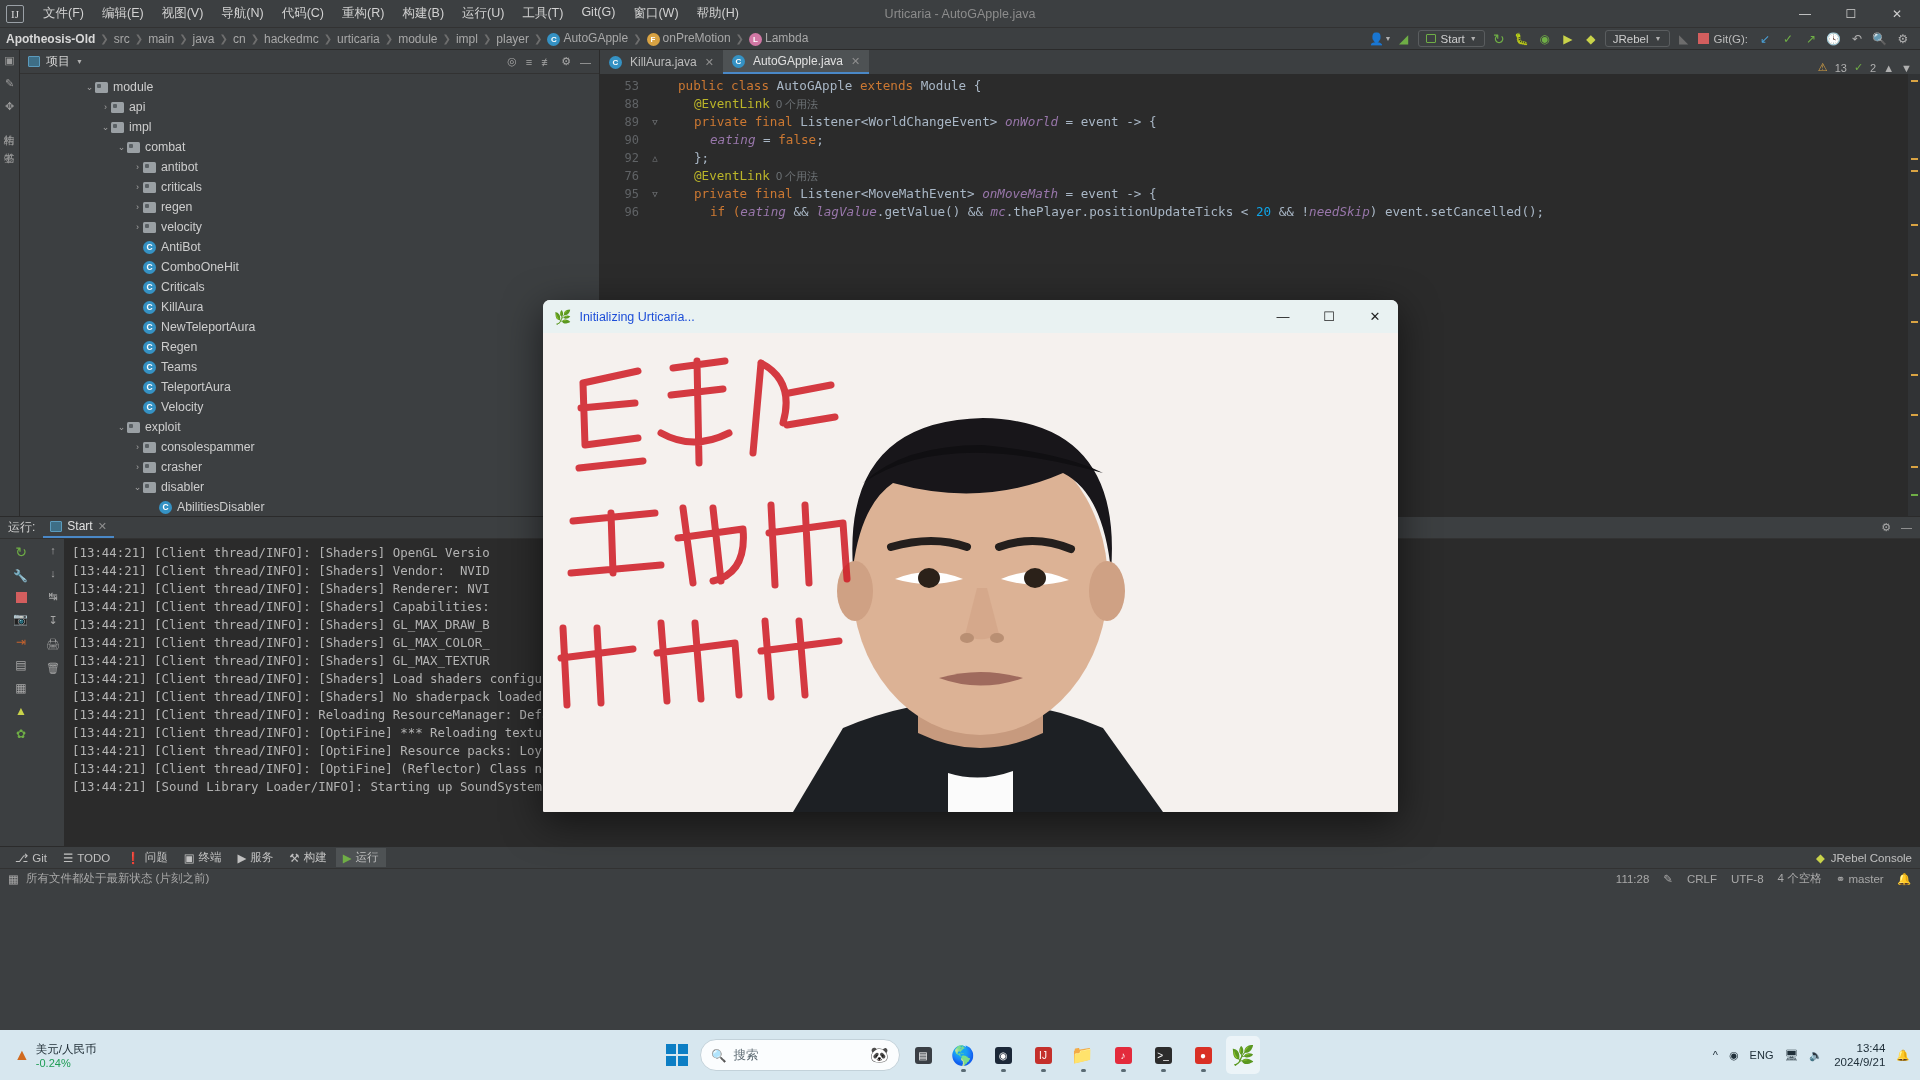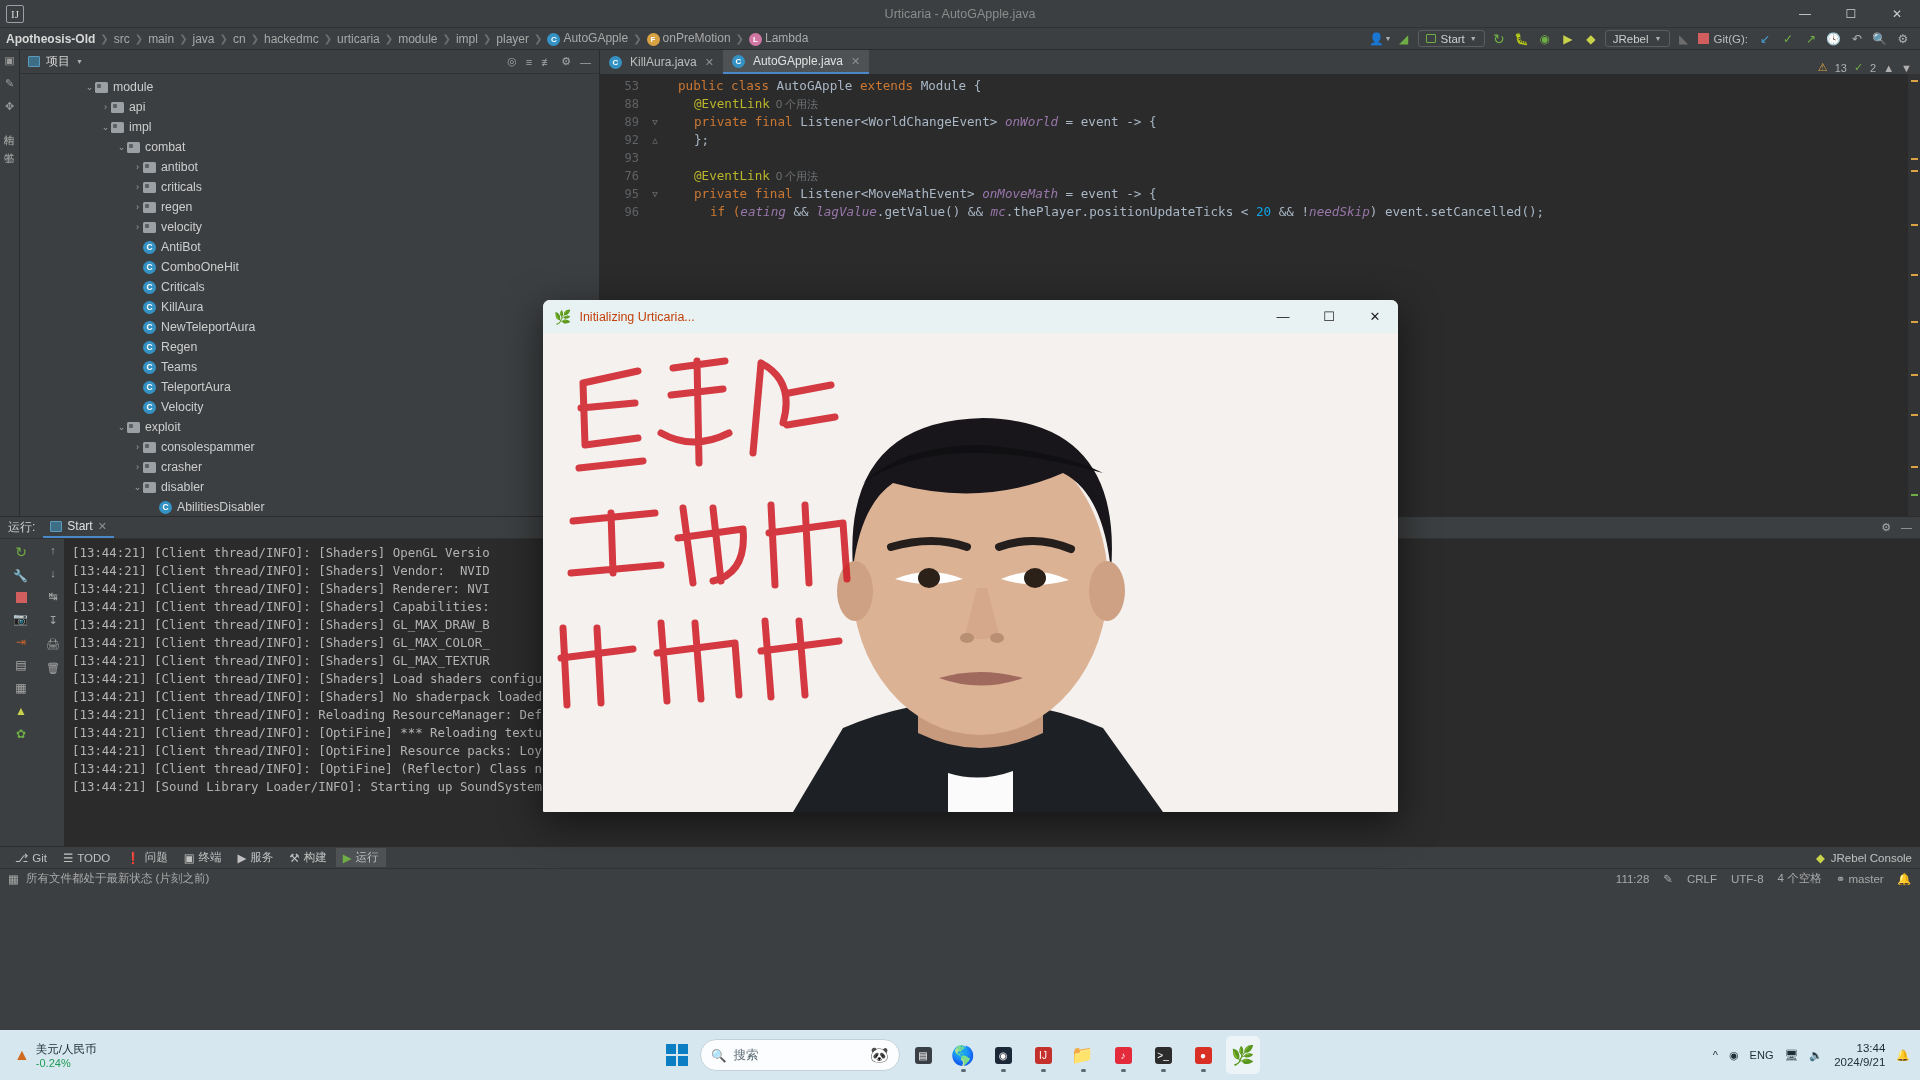--- a/index.html
+++ b/index.html
@@ -103,21 +103,21 @@
   .btabs .right { margin-left:auto; display:flex; align-items:center; gap:6px; color:#c0c0c0;}
 
   
   .status { height:20px; background:#3c3f41; display:flex; align-items:center; padding:0 8px; font-size:11.5px; color:#a8a8a8; border-top:1px solid #323232;}
   .status .right { margin-left:auto; display:flex; align-items:center; gap:14px;}
 
   
   .splash { position:absolute; left:543px; top:300px; width:855px; height:512px;
             box-shadow:0 10px 38px rgba(0,0,0,.55); border-radius:7px 7px 2px 2px; overflow:hidden; background:#fff;}
   .sp-title { height:33px; background:#e9f2f2; display:flex; align-items:center; padding-left:11px; gap:8px; }
-  .sp-name { font-size:12.5px; color:#c2410c; }
+  .sp-name { font-size:12.5px; color:#1d4ed8; }
   .sp-btns { margin-left:auto; display:flex; height:33px;}
   .sp-btn { width:46px; height:33px; display:flex; align-items:center; justify-content:center; font-size:13px; color:#222;}
   .sp-body { height:479px; background:#f7f4f2; position:relative; overflow:hidden; }
 
   
   .taskbar { position:absolute; left:0; bottom:0; width:1920px; height:50px; background:#d7e7ef; display:flex; align-items:center; }
   .tb-widget { display:flex; align-items:center; gap:6px; padding-left:14px; width:240px;}
   .tb-center { position:absolute; left:50%; transform:translateX(-50%); display:flex; align-items:center; gap:6px;}
   .winlogo { width:22px; height:22px; display:grid; grid-template-columns:1fr 1fr; grid-gap:2px;}
   .winlogo i { background:#0c7ec4; display:block; }
@@ -131,20 +131,34 @@
 </style>
 </head>
 <body>
 
 <div id="root">
 
   <div class="ide">
 
     <div class="menubar">
       <div class="ij-logo">IJ</div>
+      <div id="menu-items" style="display: flex;">
+          <div class="menu-item">文件(F)</div>
+          <div class="menu-item">编辑(E)</div>
+          <div class="menu-item">视图(V)</div>
+          <div class="menu-item">导航(N)</div>
+          <div class="menu-item">代码(C)</div>
+          <div class="menu-item">重构(R)</div>
+          <div class="menu-item">构建(B)</div>
+          <div class="menu-item">运行(U)</div>
+          <div class="menu-item">工具(T)</div>
+          <div class="menu-item">Git(G)</div>
+          <div class="menu-item">窗口(W)</div>
+          <div class="menu-item">帮助(H)</div>
+        </div>
       <div class="win-title">Urticaria - AutoGApple.java</div>
       <div class="wbtns">
         <div class="wbtn">—</div>
         <div class="wbtn">☐</div>
         <div class="wbtn close">✕</div>
       </div>
     </div>
 
     <div class="toolbar">
       <div class="crumbs" id="crumbs">
@@ -360,22 +374,22 @@
               <span>2</span>
               <span>▲</span>
               <span>▼</span>
             </div>
           </div>
         <div class="code" id="code">
 
         <div class="cline"><span class="gut">53</span><span class="fold"></span><span style="padding-left: 16px;"><span class="kw">public </span><span class="kw">class </span><span class="pl">AutoGApple </span><span class="kw">extends </span><span class="pl">Module {</span></span></div>
             <div class="cline"><span class="gut">88</span><span class="fold"></span><span style="padding-left: 32px;"><span class="ann">@EventLink</span><span class="usg">  0 个用法</span></span></div>
             <div class="cline"><span class="gut">89</span><span class="fold">▽</span><span style="padding-left: 32px;"><span class="kw">private </span><span class="kw">final </span><span class="pl">Listener&lt;WorldChangeEvent&gt; </span><span class="fldv">onWorld</span><span class="pl"> = event -&gt; {</span></span></div>
+            <div class="cline"><span class="gut">90</span><span class="fold"></span><span style="padding-left: 48px;"><span class="fldv">eating</span><span class="pl"> = </span><span class="kw">false</span><span class="pl">;</span></span></div>
             <div class="cline"><span class="gut">92</span><span class="fold">△</span><span style="padding-left: 32px;"><span class="pl">};</span></span></div>
-            <div class="cline"><span class="gut">93</span><span class="fold"></span><span style="padding-left: 16px;"><span class="pl"></span></span></div>
             <div class="cline"><span class="gut">76</span><span class="fold"></span><span style="padding-left: 32px;"><span class="ann">@EventLink</span><span class="usg">  0 个用法</span></span></div>
             <div class="cline"><span class="gut">95</span><span class="fold">▽</span><span style="padding-left: 32px;"><span class="kw">private </span><span class="kw">final </span><span class="pl">Listener&lt;MoveMathEvent&gt; </span><span class="fldv">onMoveMath</span><span class="pl"> = event -&gt; {</span></span></div>
             <div class="cline"><span class="gut">96</span><span class="fold"></span><span style="padding-left: 48px;"><span class="kw">if (</span><span class="fldv">eating</span><span class="pl"> &amp;&amp; </span><span class="fldv">lagValue</span><span class="pl">.getValue() &amp;&amp; </span><span class="fldv">mc</span><span class="pl">.thePlayer.positionUpdateTicks &lt; </span><span class="num">20</span><span class="pl"> &amp;&amp; !</span><span class="fldv">needSkip</span><span class="pl">) event.setCancelled();</span></span></div>
           </div>
         <div class="marks">
           <div class="mk" style="top:6px;background:#d9a343;"></div>
           <div class="mk" style="top:84px;background:#d9a343;"></div>
           <div class="mk" style="top:96px;background:#d9a343;"></div>
           <div class="mk" style="top:150px;background:#d9a343;"></div>
           <div class="mk" style="top:200px;background:#d9a343;"></div>

